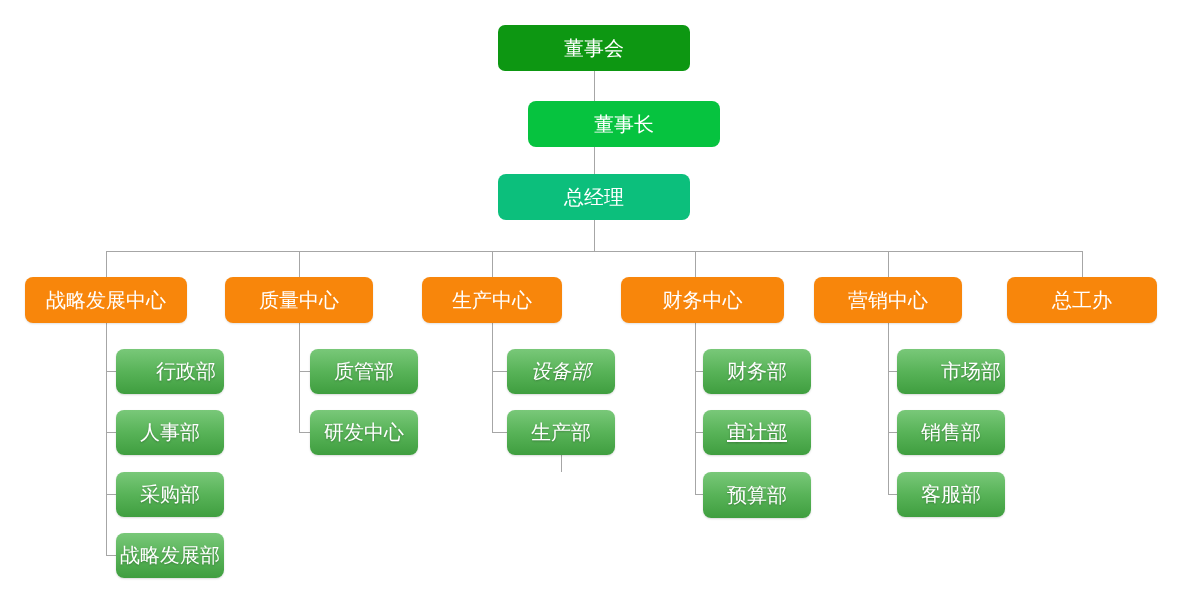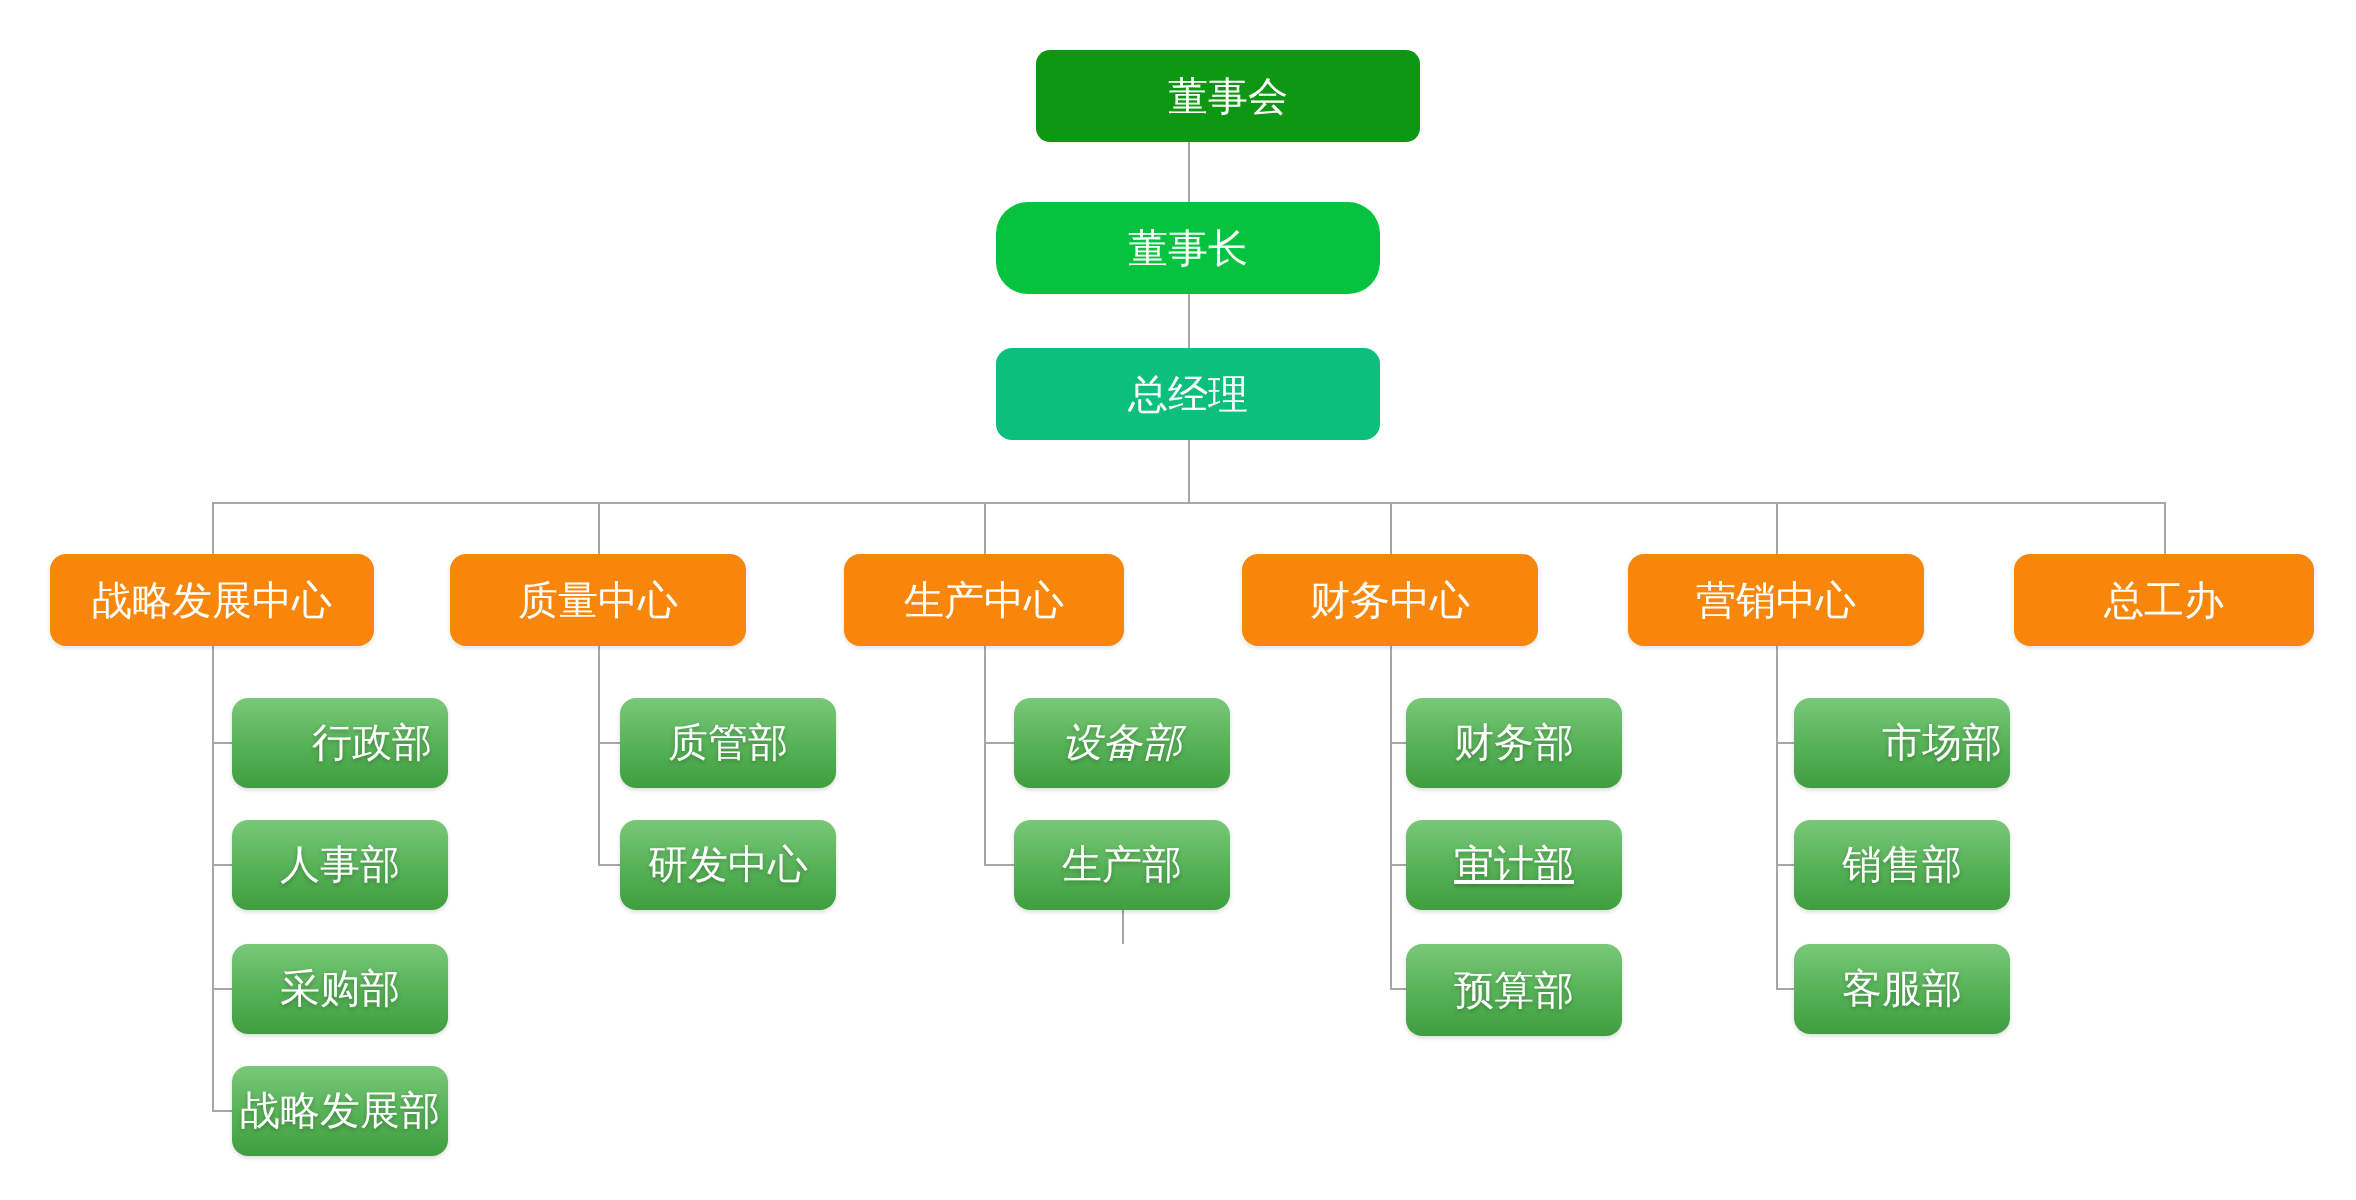--- a/index.html
+++ b/index.html
@@ -13,60 +13,60 @@
   .node{
     position:absolute;
     display:flex;align-items:center;justify-content:center;
     color:var(--text-white,#fff);
     font-size:20px;
     white-space:nowrap;
     border-radius:8px;
     box-sizing:border-box;
     z-index:2;
   }
-  .node-board{background:var(--board-green,#0d9712);border-radius:7px;margin-left:20px;}
+  .node-board{background:var(--board-green,#0d9712);border-radius:7px;}
   .node-chairman{background:var(--chairman-green,#06c33f);}
   .node-gm{background:var(--gm-green,#0cbf7c);}
   .node-center{background:var(--center-orange,#f8860b);box-shadow:0 1px 2px rgba(0,0,0,0.12);}
   .node-dept{
     background:linear-gradient(180deg,var(--dept-green-top,#79c879) 0%,#58b358 50%,var(--dept-green-bottom,#3f9e3f) 100%);
     text-shadow:0 1px 2px rgba(0,0,0,0.25);
     box-shadow:0 1px 2px rgba(0,0,0,0.15);
   }
   .line{
     position:absolute;
     background:var(--line-gray,#a6a6a6);
     z-index:1;
   }
 </style>
 </head>
 <body>
 
 <div id="canvas">
 
   <div class="node node-board" style="left:498px;top:25px;width:192px;height:46px;">董事会</div>
-  <div class="node node-chairman" style="left:498px;top:101px;width:192px;height:46px;border-radius:16px;">董事长</div>
+  <div class="node node-chairman" style="left:528px;top:101px;width:192px;height:46px;">董事长</div>
   <div class="node node-gm" style="left:498px;top:174px;width:192px;height:46px;">总经理</div>
 
   <div class="line" style="left:594px;top:71px;width:1px;height:30px;"></div>
   <div class="line" style="left:594px;top:147px;width:1px;height:27px;"></div>
   <div class="line" style="left:594px;top:220px;width:1px;height:31px;"></div>
 
   <div class="line" style="left:106px;top:251px;width:977px;height:1px;"></div>
   <div class="line" style="left:106px;top:251px;width:1px;height:26px;"></div>
   <div class="line" style="left:299px;top:251px;width:1px;height:26px;"></div>
   <div class="line" style="left:492px;top:251px;width:1px;height:26px;"></div>
   <div class="line" style="left:695px;top:251px;width:1px;height:26px;"></div>
   <div class="line" style="left:888px;top:251px;width:1px;height:26px;"></div>
   <div class="line" style="left:1082px;top:251px;width:1px;height:26px;"></div>
 
   <div class="node node-center" style="left:25px;top:277px;width:162px;height:46px;">战略发展中心</div>
   <div class="node node-center" style="left:225px;top:277px;width:148px;height:46px;">质量中心</div>
   <div class="node node-center" style="left:422px;top:277px;width:140px;height:46px;">生产中心</div>
-  <div class="node node-center" style="left:621px;top:277px;width:148px;height:46px;text-align:right;">财务中心</div>
+  <div class="node node-center" style="left:621px;top:277px;width:163px;height:46px;text-align:right;">财务中心</div>
   <div class="node node-center" style="left:814px;top:277px;width:148px;height:46px;">营销中心</div>
   <div class="node node-center" style="left:1007px;top:277px;width:150px;height:46px;">总工办</div>
 
   <div class="line" style="left:106px;top:323px;width:1px;height:232px;"></div>
   <div class="line" style="left:106px;top:371px;width:10px;height:1px;"></div>
   <div class="line" style="left:106px;top:432px;width:10px;height:1px;"></div>
   <div class="line" style="left:106px;top:494px;width:10px;height:1px;"></div>
   <div class="line" style="left:106px;top:555px;width:10px;height:1px;"></div>
   <div class="node node-dept" style="left:116px;top:349px;width:108px;height:45px;padding-left:32px;">行政部</div>
   <div class="node node-dept" style="left:116px;top:410px;width:108px;height:45px;">人事部</div>

